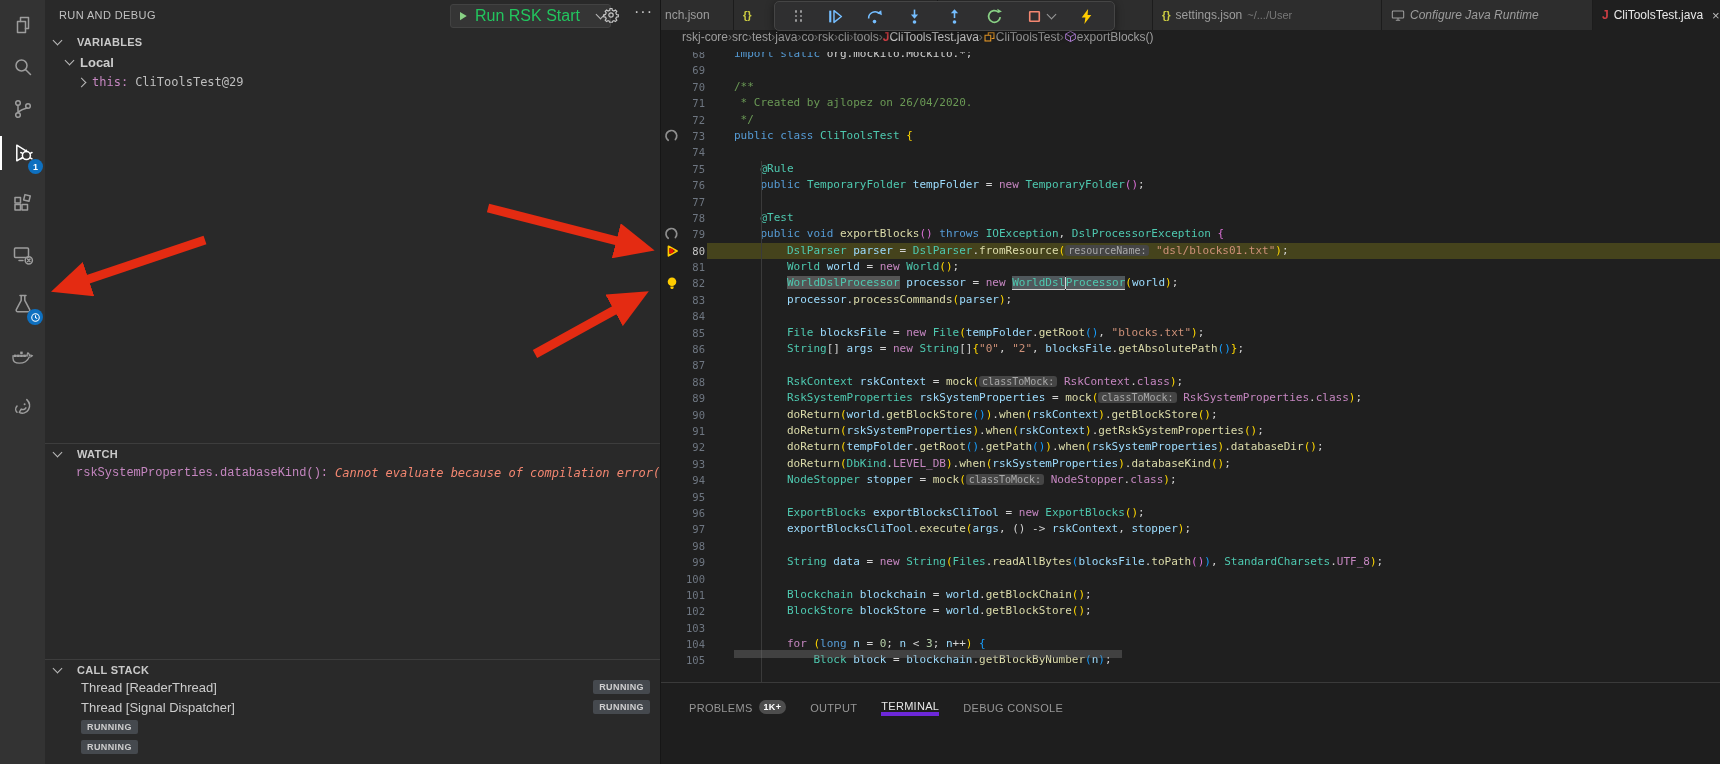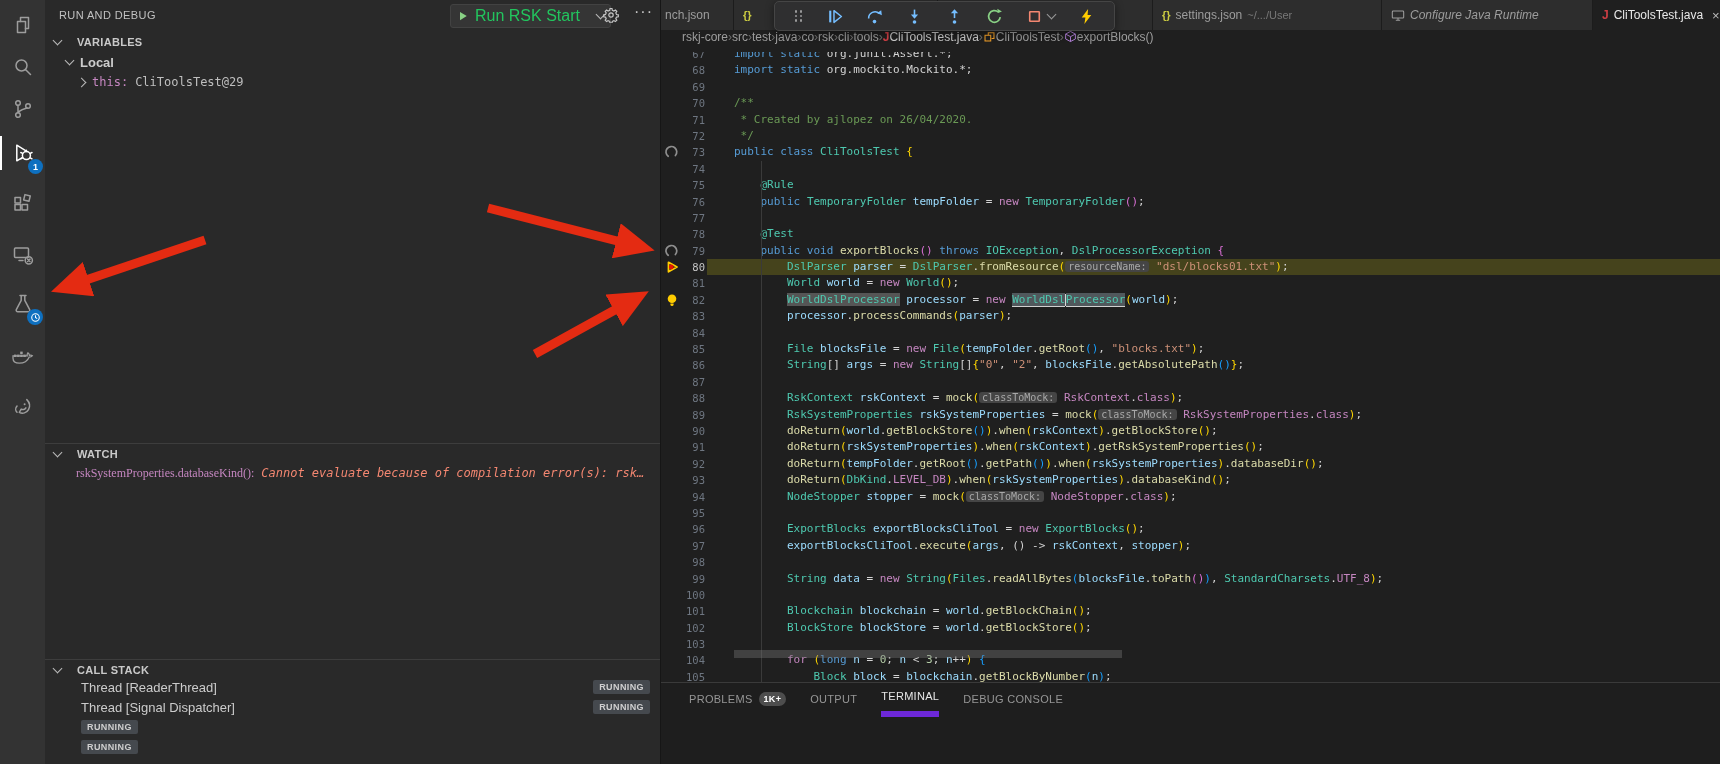--- a/index.html
+++ b/index.html
@@ -27,21 +27,21 @@
   .chev.down{transform:rotate(45deg);margin-top:-3px;}
   .chev.right{transform:rotate(-45deg);}
   .sb-gear{position:absolute;left:558px;top:7px;color:#c5c5c5;cursor:pointer;}
   .sb-gear svg{width:16px;height:16px;}
   .sb-more{position:absolute;left:589px;top:3px;color:#c5c5c5;font-size:16px;letter-spacing:1px;cursor:pointer;}
   .sec-h{position:absolute;left:0;right:0;height:20px;display:flex;align-items:center;gap:16px;font-size:11px;font-weight:bold;
     color:#c9c9c9;padding-left:9px;letter-spacing:.3px;cursor:pointer;}
   .divider{position:absolute;left:0;right:0;height:1px;background:#3d3d3d;}
   .tree-row{position:absolute;left:0;right:0;height:20px;display:flex;align-items:center;gap:7px;cursor:pointer;white-space:nowrap;}
   .purple{color:#c586c0;}
-  .watch-expr{color:#c586c0;font-family:Liberation Serif, serif;font-size:12px;}
+  .watch-expr{color:#c586c0;font-family:Liberation Mono, monospace;font-size:12px;}
   .watch-err{color:#f48771;font-style:italic;font-family:"DejaVu Sans Mono",monospace;font-size:12px;}
   .thread-row{height:20px;display:flex;align-items:flex-start;padding-left:36px;padding-right:10px;cursor:pointer;}
   .thread-label{flex:1;font-size:13px;color:#cccccc;white-space:nowrap;}
   .run-badge{background:#45494e;color:#cfcfcf;font-size:9px;font-weight:bold;padding:2px 6px;border-radius:2px;letter-spacing:.4px;}
 
   
   .editor{position:absolute;left:660px;top:0;right:0;bottom:0;background:#1f1f1f;border-left:1px solid #161616;}
   .tabbar{position:absolute;left:0;top:0;right:0;height:30px;background:#252526;display:flex;overflow:hidden;}
   .tab{flex:none;display:flex;align-items:center;gap:5px;padding:0 9px;background:#2d2d2d;border-right:1px solid #1c1c1c;
     color:#9d9d9d;font-size:12px;overflow:hidden;white-space:nowrap;cursor:pointer;}
@@ -80,22 +80,22 @@
   .tk-t{color:#d4d4d4}.tk-p1{color:#ffd700}.tk-p2{color:#da70d6}.tk-p3{color:#179fff}.tk-cls{color:#c586c0}
   .tk-inlay{background:#454545;color:#a8a8a8;border-radius:3px;padding:0 3px;font-size:10px;}
   .tk-hlw{color:#4ec9b0;background:#555555;}
   .tk-sel{color:#4ec9b0;background:#50585c;border-bottom:1px solid #d0d0d0;}
   .cursor{display:inline-block;width:1.5px;height:12px;background:#d7d7d7;vertical-align:middle;margin:0 -0.5px;}
   .indent-guide{position:absolute;left:100px;top:161px;bottom:81px;width:1px;background:#3a3a3a;z-index:5;}
   .hscroll{position:absolute;left:73px;top:650px;width:388px;height:8px;background:rgba(121,121,121,.38);z-index:15;}
 
   .panel{position:absolute;left:0;bottom:0;right:0;height:81px;background:#1e1e1e;border-top:1px solid #3a3a3a;}
   .ptabs{display:flex;align-items:center;height:31px;padding-left:28px;gap:24px;}
-  .ptab{font-size:11px;color:#969696;letter-spacing:.3px;display:flex;align-items:center;gap:6px;height:30px;cursor:pointer;}
-  .ptab.active{color:#e7e7e7;border-bottom:6px solid #6d28d9;}
+  .ptab{font-size:11px;color:#969696;letter-spacing:.3px;display:flex;align-items:flex-end;gap:6px;height:30px;cursor:pointer;}
+  .ptab.active{color:#e7e7e7;border-bottom:4px solid #6d28d9;}
   .pbadge{background:#4d4d4d;color:#ffffff;font-size:9px;border-radius:10px;padding:2px 5px;font-weight:bold;}
 
   .arrows{position:absolute;left:0;top:0;width:1720px;height:764px;z-index:99;pointer-events:none;}
 </style>
 </head>
 <body>
 
 <div class="root">
 
   <div class="activitybar" id="ab">
@@ -392,21 +392,20 @@
         <span class="bc-item">CliToolsTest</span>
         <span class="bc-sep">›</span>
         <span class="bc-ico">
           <svg viewBox="0 0 16 16" fill="none" stroke="#b180d7" stroke-width="1.2">
             <path d="M8 1.8 L14 5 V11 L8 14.2 L2 11 V5 Z M2 5 L8 8.2 L14 5 M8 8.2 V14.2"></path>
           </svg>
         </span>
         <span class="bc-item">exportBlocks()</span>
       </div>
     <div class="code" id="code">
-        <div class="cline"><span class="ln">67</span><span class="txt"><span class="tk-kw">import static</span><span class="tk-t"> org.junit.Assert.*;</span></span></div>
         <div class="cline"><span class="ln">68</span><span class="txt"><span class="tk-kw">import static</span><span class="tk-t"> org.mockito.Mockito.*;</span></span></div>
         <div class="cline"><span class="ln">69</span><span class="txt"></span></div>
         <div class="cline"><span class="ln">70</span><span class="txt"><span class="tk-c">/**</span></span></div>
         <div class="cline"><span class="ln">71</span><span class="txt"><span class="tk-c"> * Created by ajlopez on 26/04/2020.</span></span></div>
         <div class="cline"><span class="ln">72</span><span class="txt"><span class="tk-c"> */</span></span></div>
         <div class="cline"><span class="gicon"><svg viewBox="0 0 16 16">
               <path d="M4.2 12.3 A5.4 5.4 0 1 1 11.4 11.5" fill="none" stroke="#8f8f8f" stroke-width="1.7" stroke-linecap="round"></path>
             </svg></span><span class="ln">73</span><span class="txt"><span class="tk-kw">public class</span><span class="tk-t"> </span><span class="tk-typ">CliToolsTest</span><span class="tk-t"> </span><span class="tk-p1">{</span></span></div>
         <div class="cline"><span class="ln">74</span><span class="txt"></span></div>
         <div class="cline"><span class="ln">75</span><span class="txt"><span class="tk-t">    </span><span class="tk-typ">@Rule</span></span></div>

